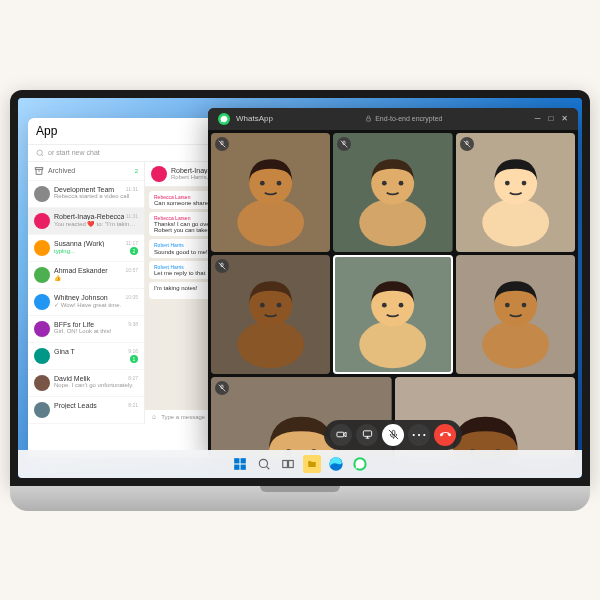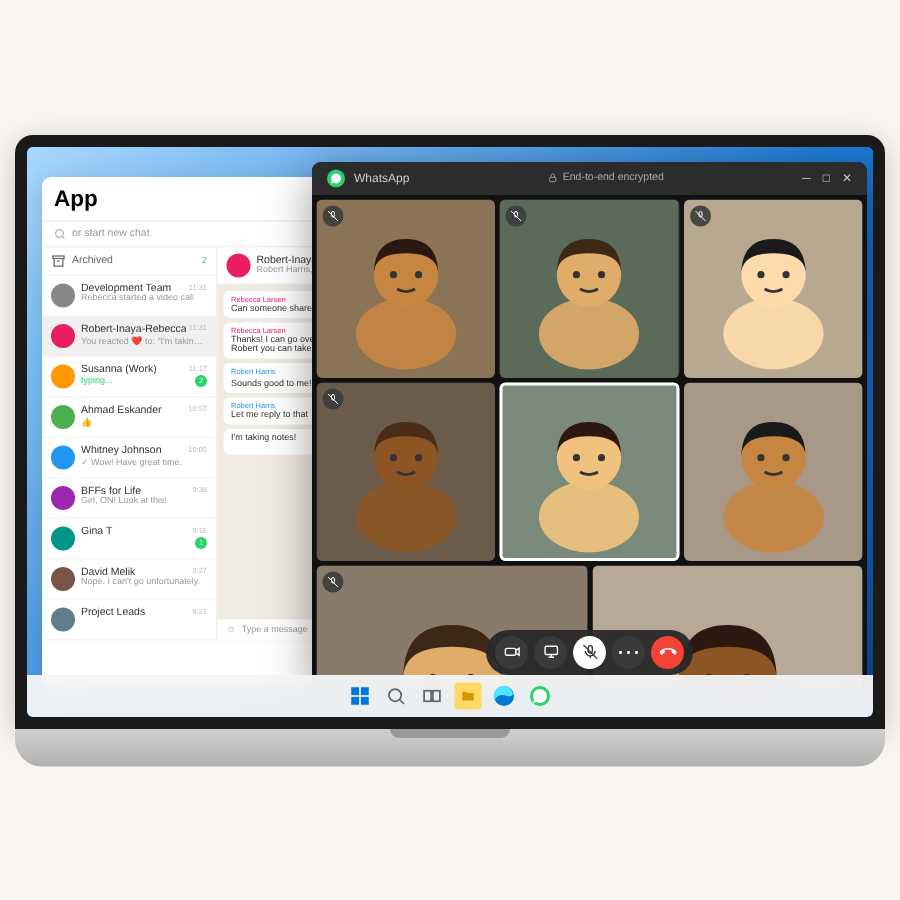--- a/index.html
+++ b/index.html
@@ -4,21 +4,21 @@
 <style>
 *{margin:0;padding:0;box-sizing:border-box;font-family:-apple-system,BlinkMacSystemFont,'Segoe UI',sans-serif}
 body{background:#f9f5f0;width:600px;height:600px;display:flex;align-items:center;justify-content:center;overflow:hidden}
 .laptop{width:580px;position:relative}
 .screen-bezel{background:#1a1a1a;border-radius:12px 12px 0 0;padding:8px;box-shadow:0 4px 20px rgba(0,0,0,0.2)}
 .screen{background:linear-gradient(135deg,#4db8ff 0%,#1e88e5 50%,#0d47a1 100%);border-radius:4px;height:380px;position:relative;overflow:hidden}
 .wallpaper{position:absolute;inset:0;background:radial-gradient(ellipse at 30% 40%,rgba(100,200,255,0.9) 0%,transparent 40%),radial-gradient(ellipse at 70% 60%,rgba(30,136,229,0.8) 0%,transparent 50%),linear-gradient(135deg,#a8d8ff 0%,#1976d2 60%,#0d47a1 100%)}
 .wallpaper::before{content:'';position:absolute;width:200px;height:200px;border-radius:50%;background:linear-gradient(135deg,rgba(255,255,255,0.3),transparent);top:30%;left:40%;filter:blur(20px)}
 .chat-window{position:absolute;top:20px;left:10px;width:260px;height:340px;background:#fff;border-radius:6px;box-shadow:0 4px 20px rgba(0,0,0,0.15);overflow:hidden;font-size:8px}
 .chat-header{padding:6px 8px;border-bottom:1px solid #eee;display:flex;align-items:center;gap:4px}
-.chat-header .title{font-weight:700;flex:1;font-size:15px}
+.chat-header .title{font-weight:400;flex:1;font-size:12px}
 .chat-header .icons{display:flex;gap:6px;color:#666}
 .search-bar{padding:4px 8px;border-bottom:1px solid #eee;display:flex;gap:4px;align-items:center}
 .search-bar svg{width:8px;height:8px;color:#999}
 .search-bar span{color:#999;font-size:7px;flex:1}
 .chat-list{display:flex;width:100%}
 .chat-sidebar{width:45%;border-right:1px solid #eee}
 .chat-item{padding:5px 6px;border-bottom:1px solid #f5f5f5;display:flex;gap:4px}
 .chat-item.active{background:#f0f0f0}
 .avatar-sm{width:16px;height:16px;border-radius:50%;background:#ccc;flex-shrink:0}
 .chat-info{flex:1;min-width:0}

